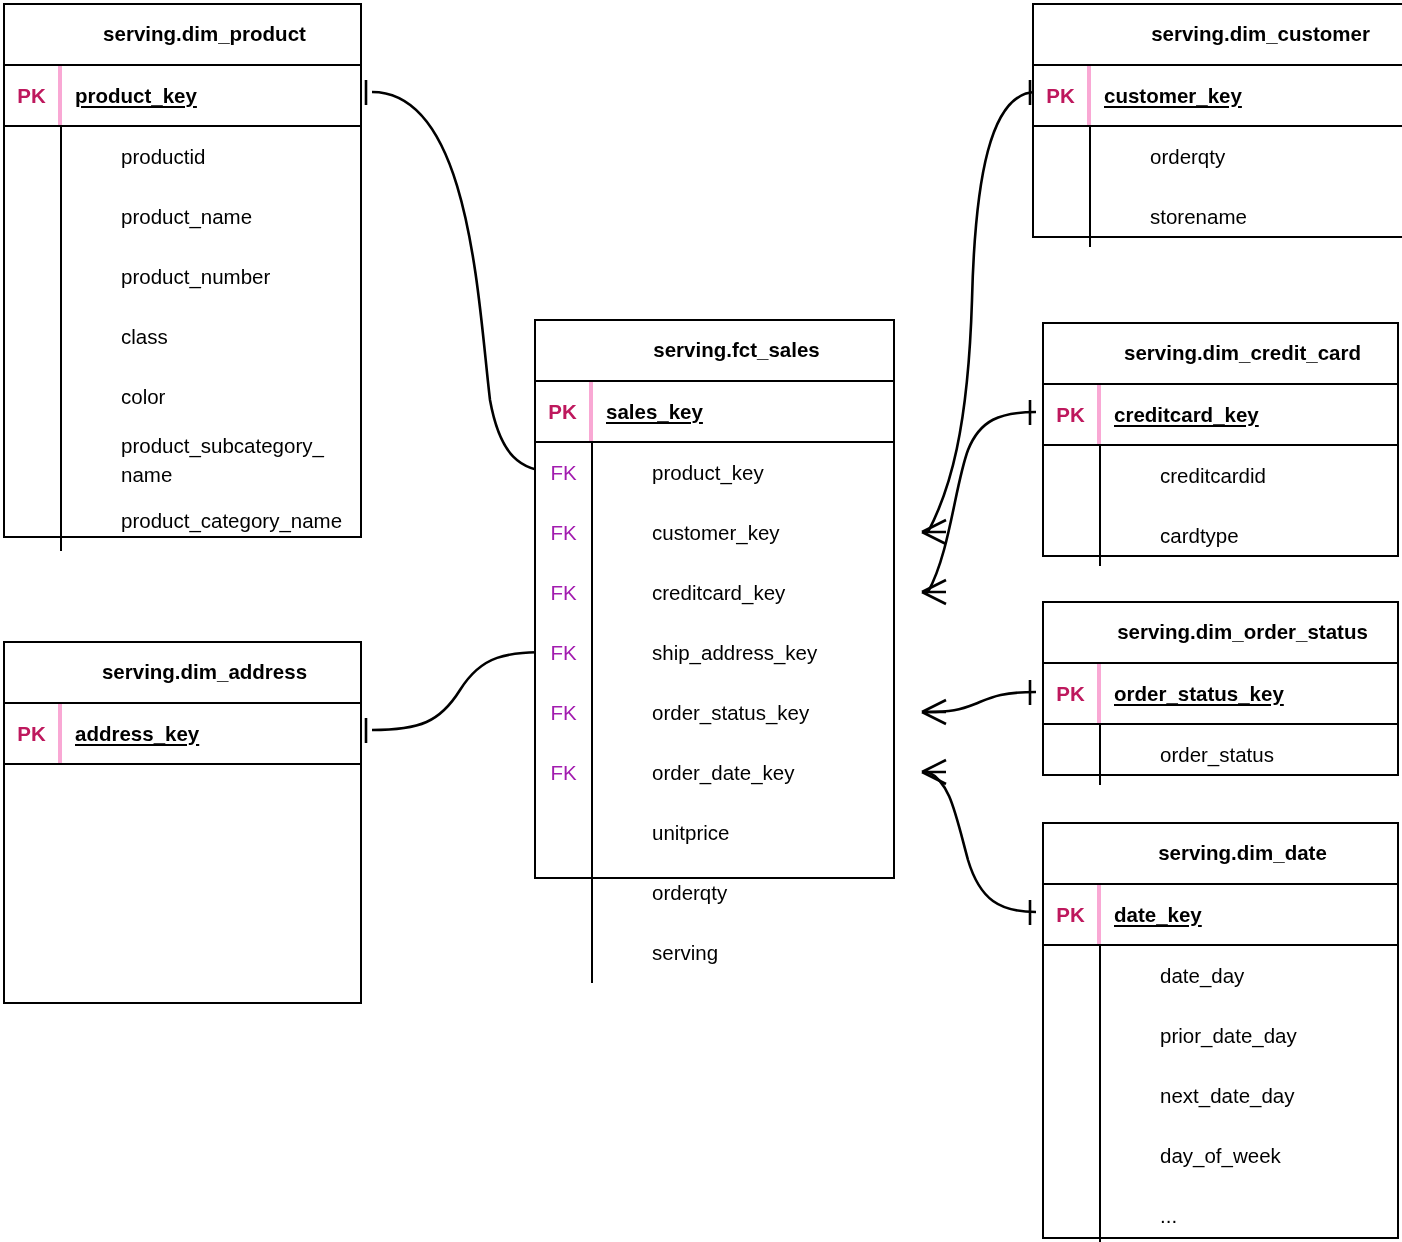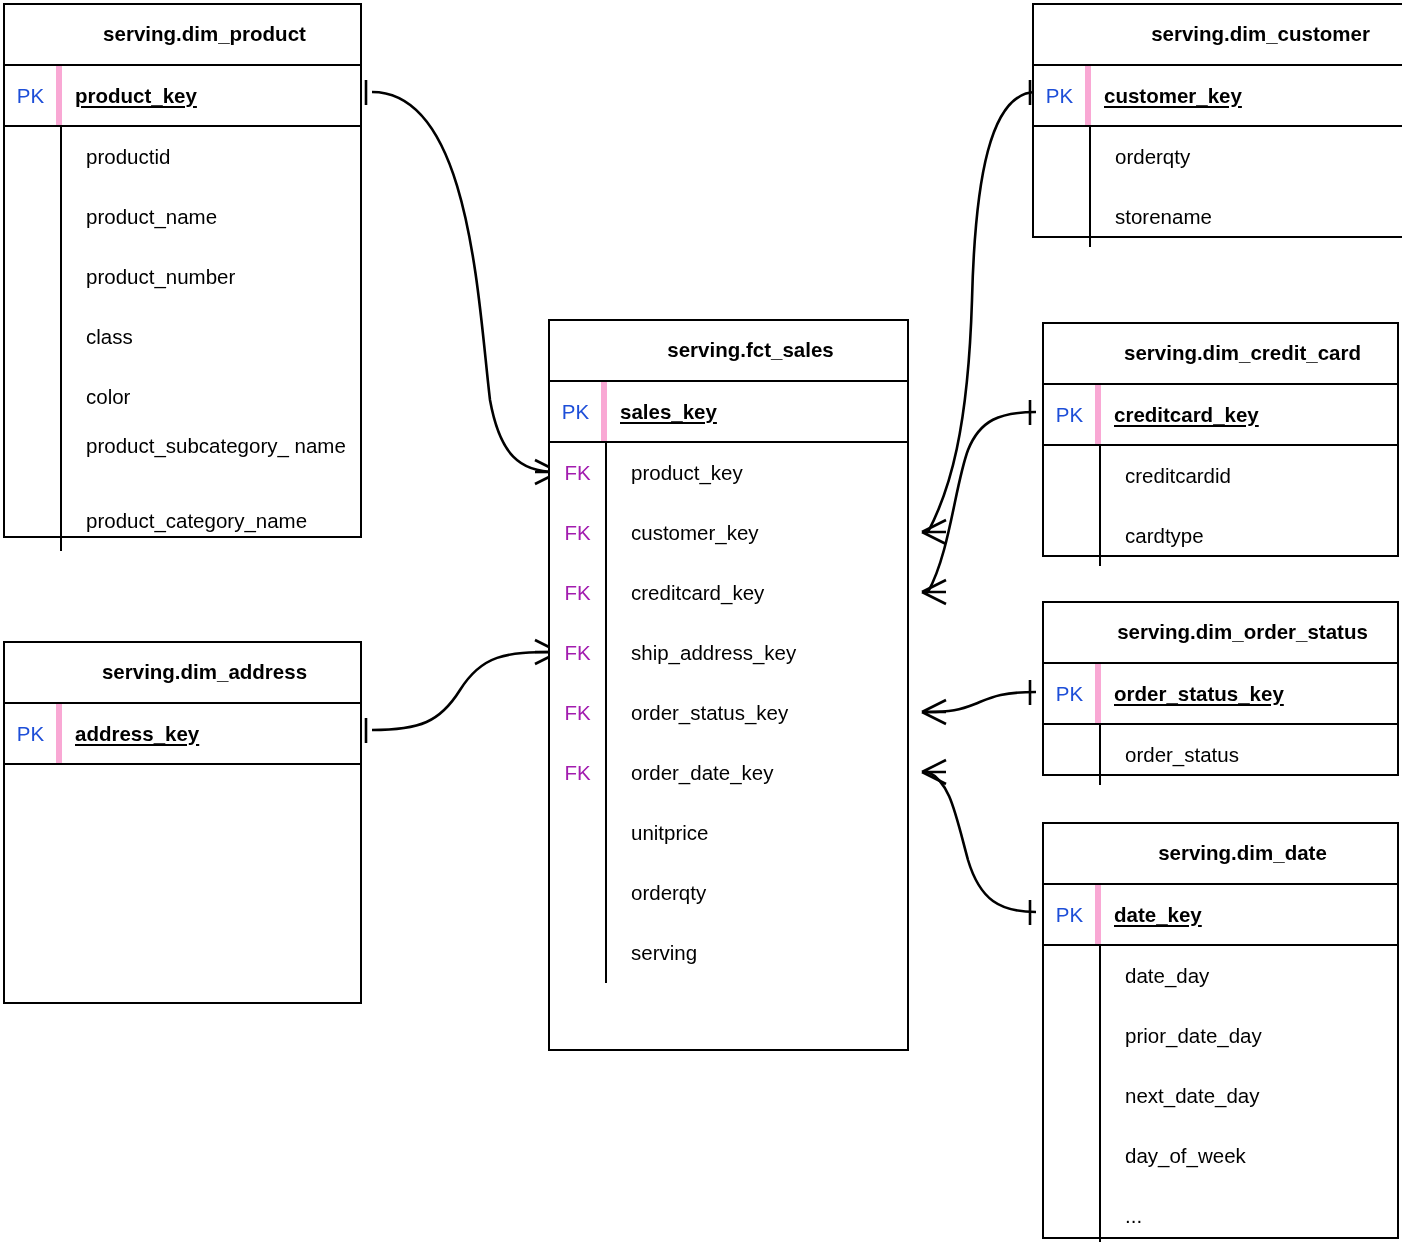--- a/index.html
+++ b/index.html
@@ -36,27 +36,27 @@
   .pk-row {
     box-sizing: border-box;
     display: flex;
     height: 61px;
     border-bottom: 2px solid #000000;
   }
   .pk-tag {
     box-sizing: border-box;
     width: 57px;
     flex: 0 0 57px;
-    border-right: 6px solid #f9a8d4;
+    border-right: 4px solid #f9a8d4;
     display: flex;
     align-items: center;
     justify-content: center;
-    font-weight: normal;
-    font-size: 20.5px;
-    color: #1d4ed8;
+    font-weight: bold;
+    font-size: 20.5px;
+    color: #be185d;
   }
   .pk-name {
     box-sizing: border-box;
     flex: 1 1 auto;
     display: flex;
     align-items: center;
     padding-left: 13px;
     font-weight: bold;
     font-size: 20.5px;
     color: #000000;
@@ -73,21 +73,22 @@
   .tag-col {
     box-sizing: border-box;
     width: 57px;
     flex: 0 0 57px;
     border-right: 2px solid #000000;
     padding-top: 0;
   }
   .name-col {
     box-sizing: border-box;
     flex: 1 1 auto;
-    padding-left: 24px;
+    padding-left: 13px;
+    margin-left: 46px;
   }
   .attr {
     height: 60px;
     line-height: 60px;
     font-size: 20.5px;
     color: #000000;
     white-space: nowrap;
   }
   .attr.two-line {
     line-height: 29px;
@@ -184,21 +185,21 @@
   <div class="entity" style="left:3px; top:641px; width:359px; height:363px;">
     <div class="ent-title">serving.dim_address</div>
     <div class="pk-row">
       <div class="pk-tag">PK</div>
       <div class="pk-name">
           <span class="u">address_key</span>
         </div>
     </div>
   </div>
 
-  <div class="entity" style="left:548px; top:319px; width:361px; height:732px;">
+  <div class="entity" style="left:534px; top:319px; width:361px; height:560px;">
     <div class="ent-title">serving.fct_sales</div>
     <div class="pk-row">
       <div class="pk-tag">PK</div>
       <div class="pk-name">
           <span class="u">sales_key</span>
         </div>
     </div>
     <div class="body-rows">
       <div class="tag-col">
         <div class="tagcell">FK</div>

